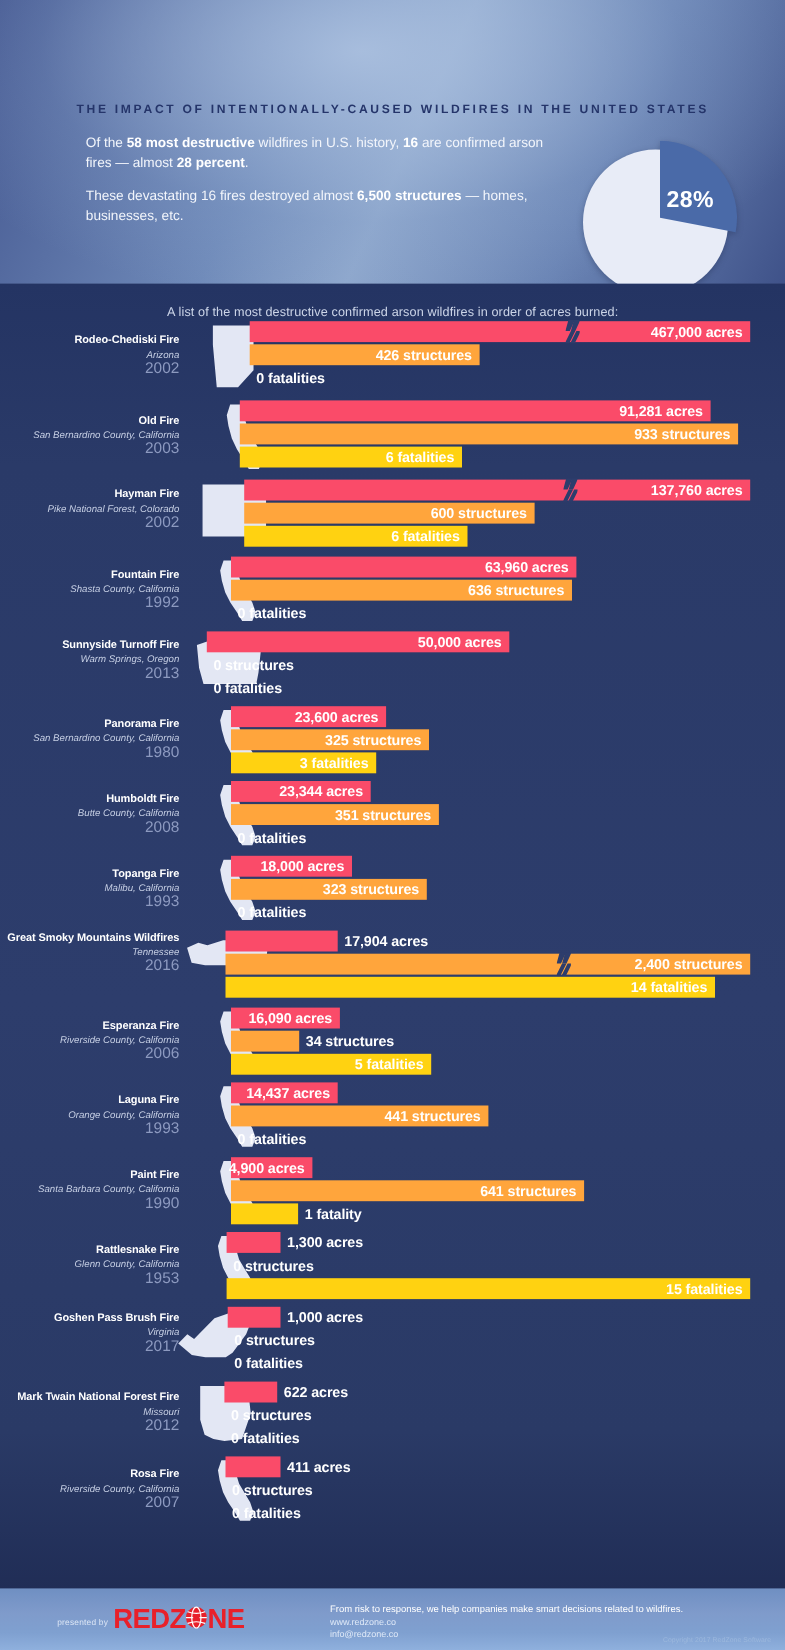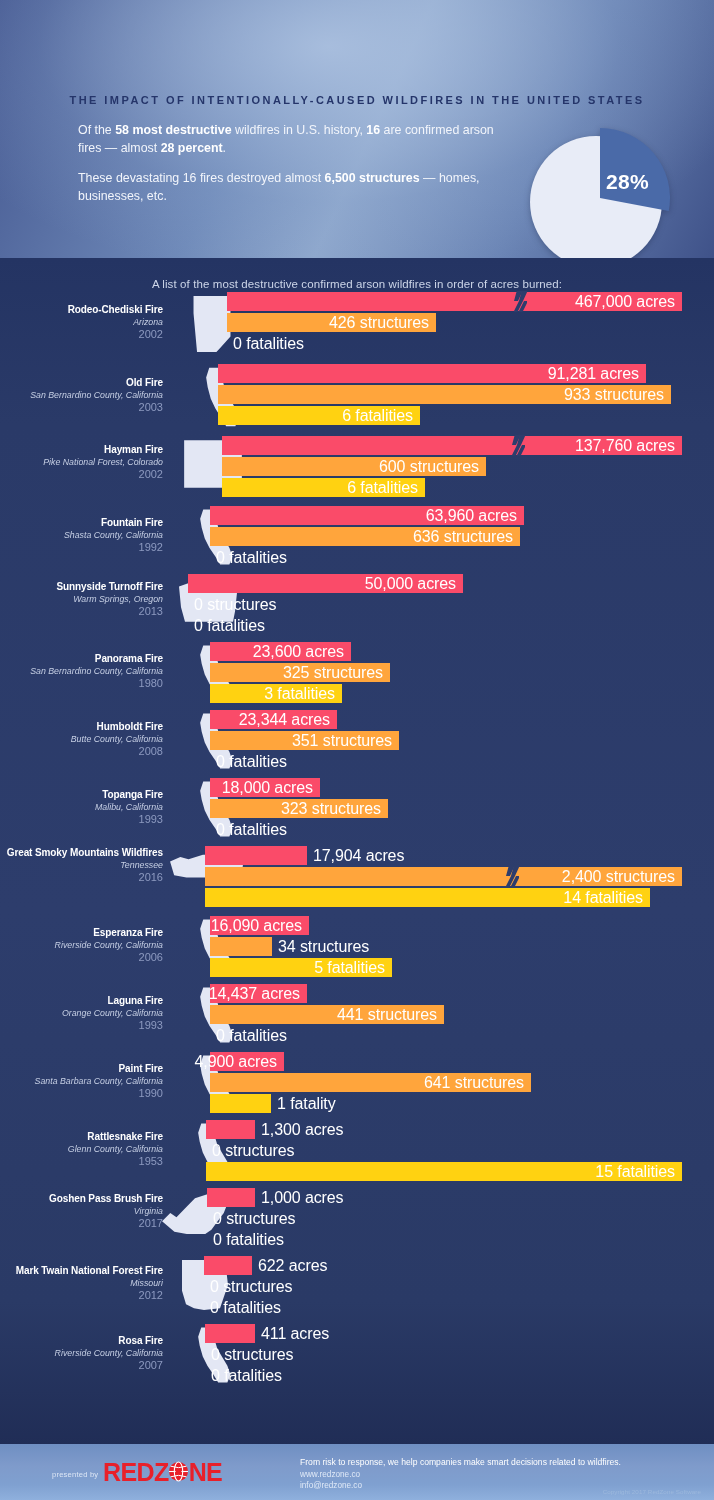--- a/index.html
+++ b/index.html
@@ -56,30 +56,30 @@
     position:absolute; left:0; top:20px; width:714px; text-align:center;
     font-size:11.5px; color:#ccd5e8; letter-spacing:.1px;
   }
 
   .row{ position:absolute; left:0; width:714px; }
   .labels{
     position:absolute; right:551px; top:0; width:163px; text-align:right;
   }
   .fire-name{ font-size:10px; font-weight:700; color:#ffffff; line-height:13px; letter-spacing:-.1px;}
   .fire-loc{ font-size:8.8px; font-style:italic; color:#c6cfe4; line-height:12px; }
-  .fire-year{ font-size:11px; color:#8d9ac0; line-height:12px; }
+  .fire-year{ font-size:14px; color:#8d9ac0; line-height:12px; }
 
   .state{ position:absolute; top:0; }
   .state svg{ display:block; }
   .bar{
     position:absolute; height:19px; display:flex; align-items:center;
     justify-content:flex-end; overflow:visible;
   }
   .bar .val{
-    font-size:16px; font-weight:400; color:#ffffff; white-space:nowrap;
+    font-size:13px; font-weight:700; color:#ffffff; white-space:nowrap;
     padding-right:7px; letter-spacing:-.1px;
   }
   .bar.outside .val{ padding-right:0; padding-left:6px; position:absolute; left:100%; color:#ffffff; }
   .bar.acres{ background:#fa4b69; }
   .bar.structures{ background:#ffa53c; }
   .bar.fatalities{ background:#ffd211; }
   .bar.zero{ background:transparent !important; }
   
   .brk{ position:absolute; top:-1px; width:13px; height:21px; }
   .brk svg{ display:block; }

